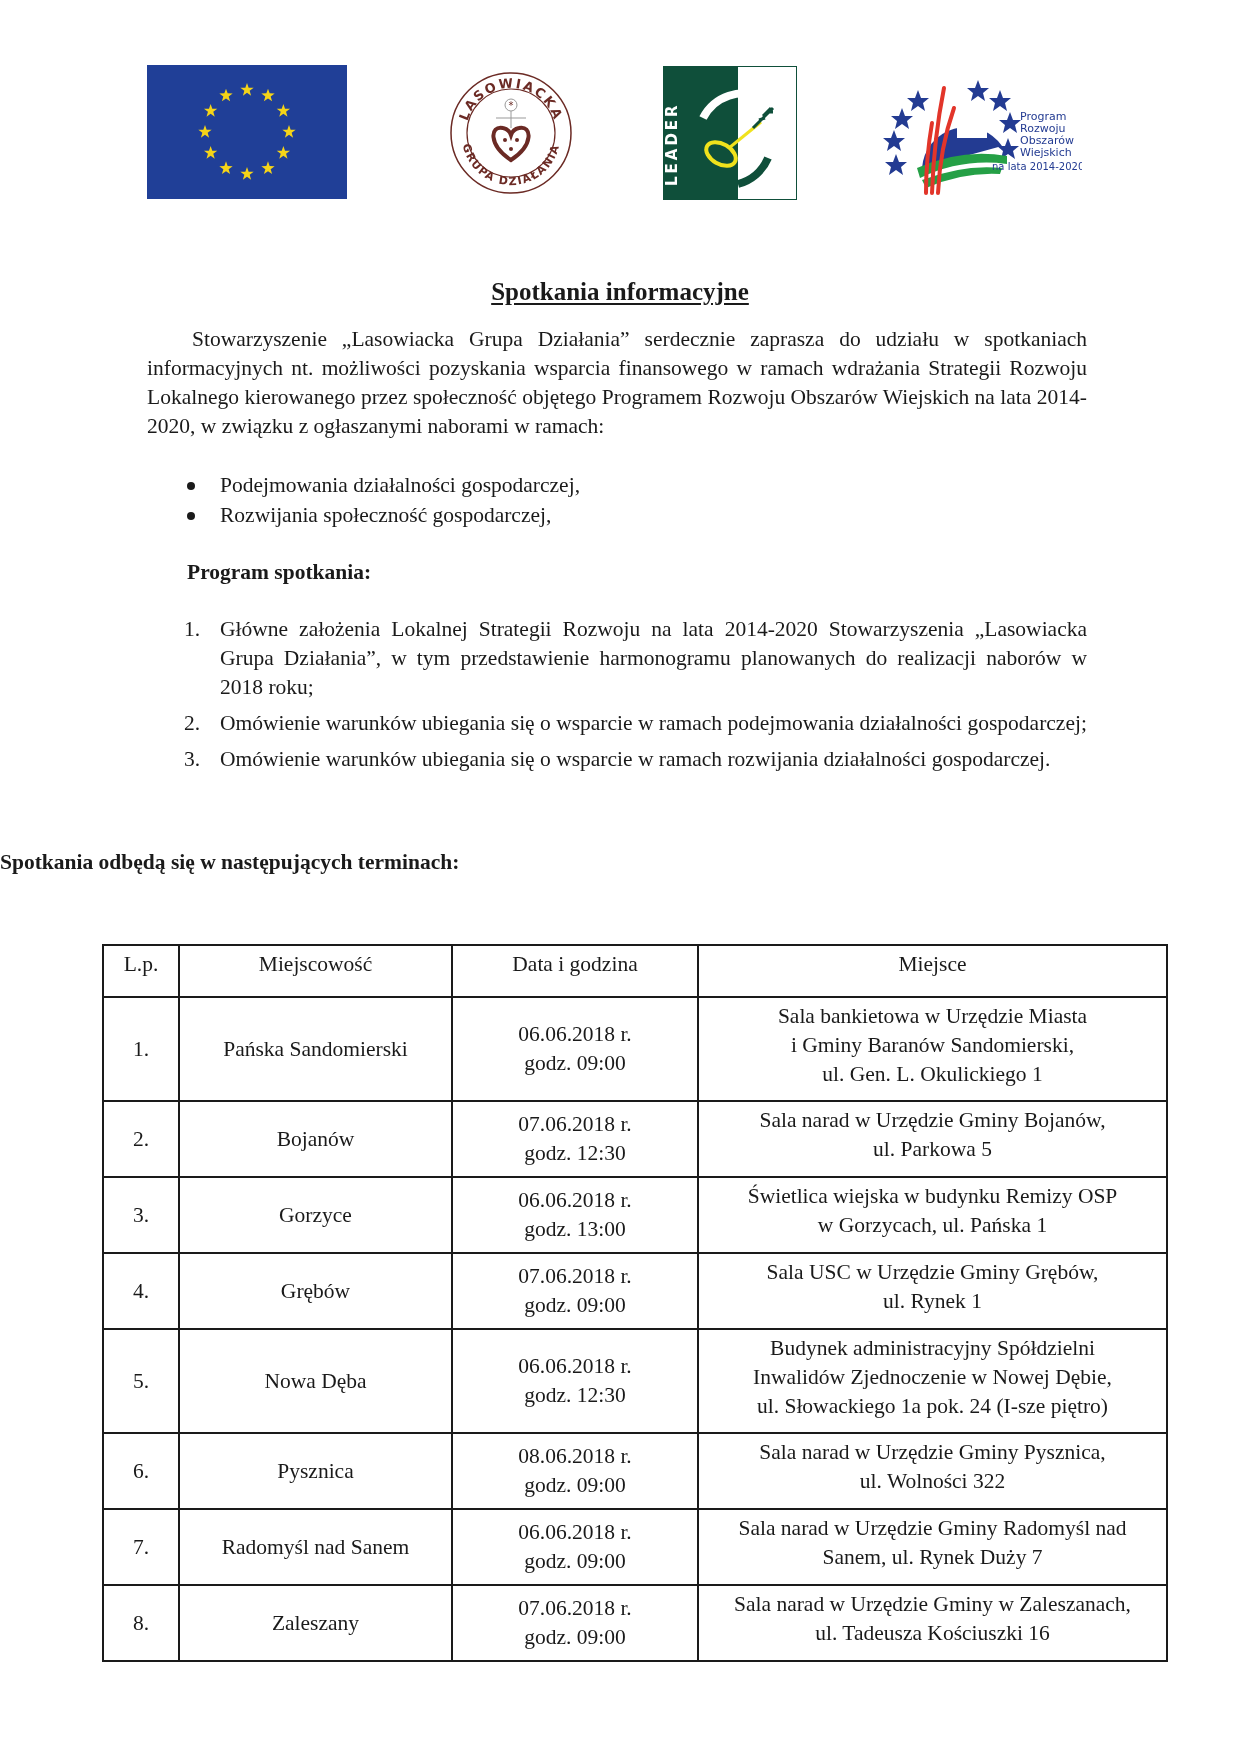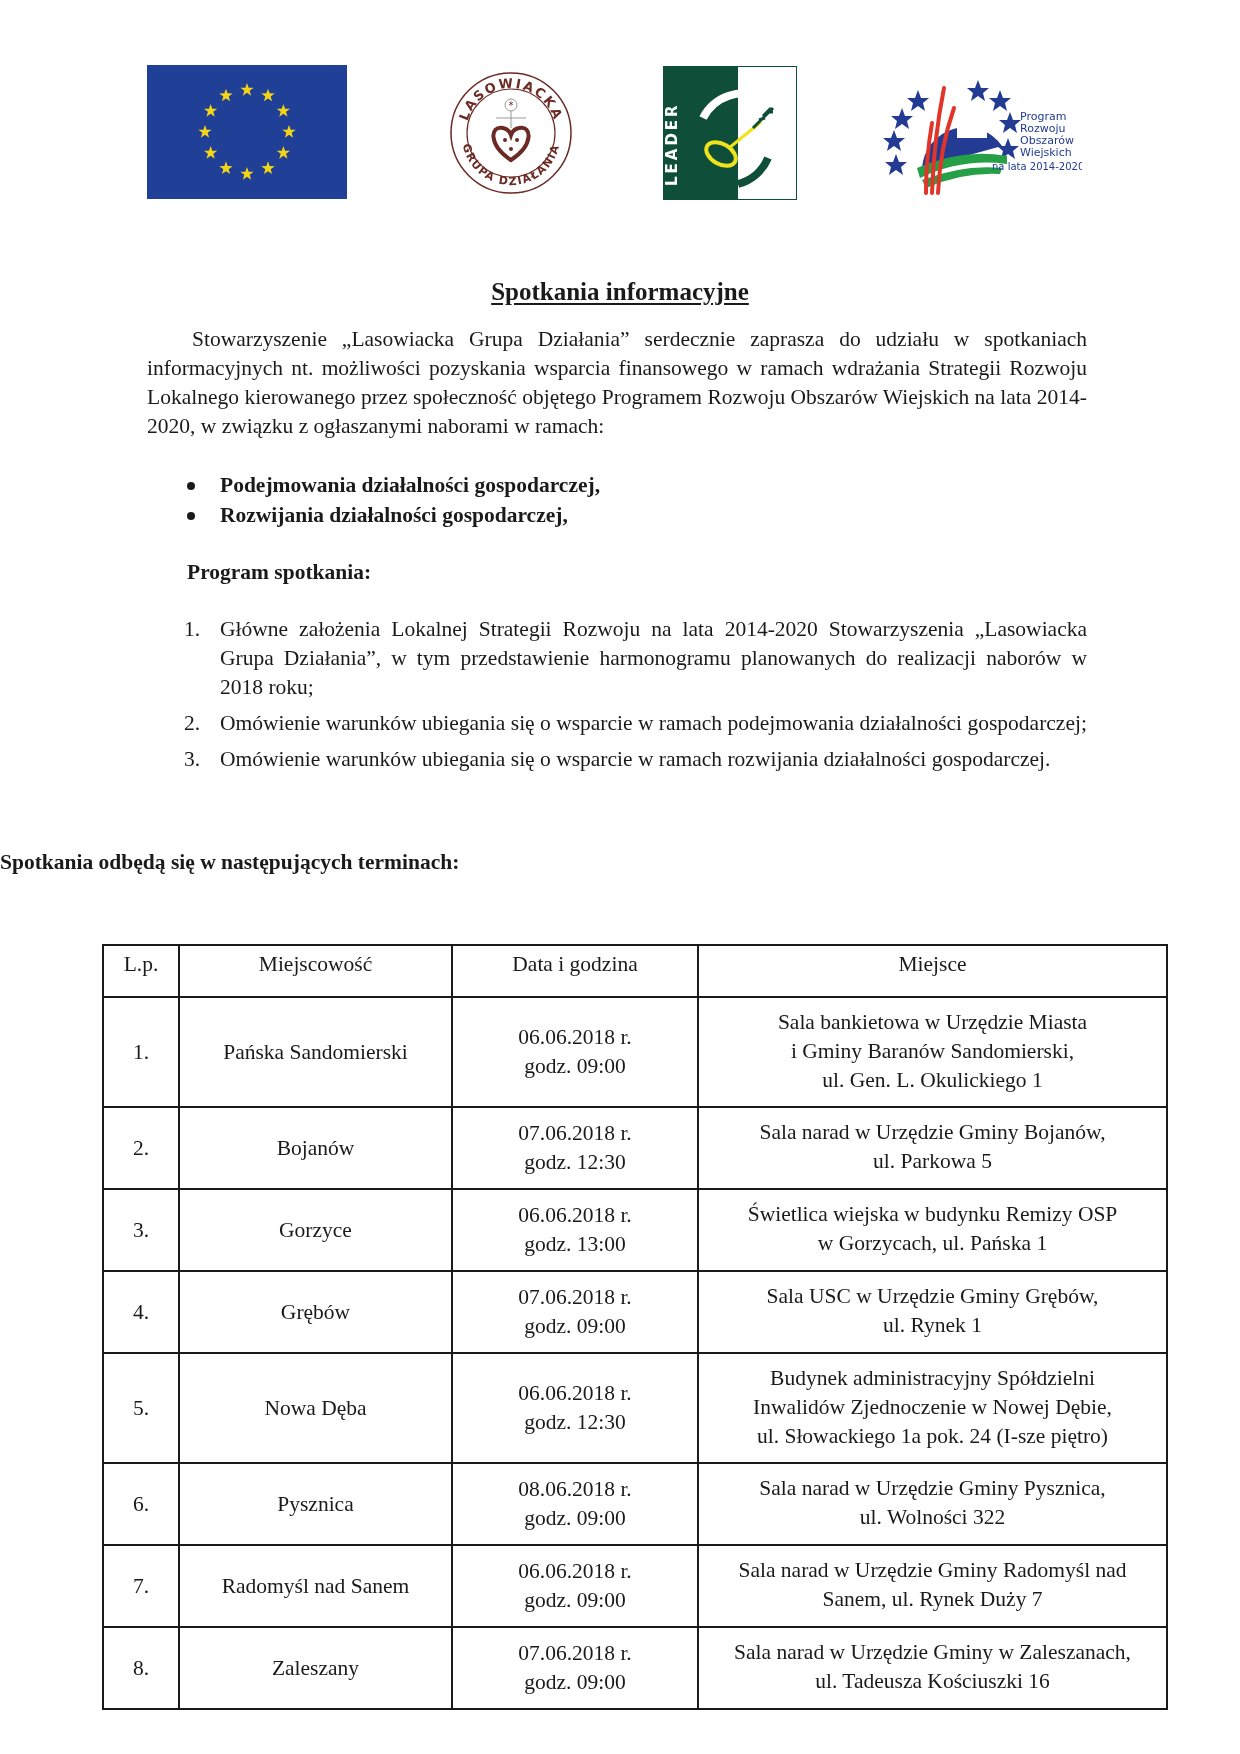--- a/index.html
+++ b/index.html
@@ -30,21 +30,21 @@
     }
     .intro {
       position: absolute; top: 325px; left: 147px; width: 940px;
       font-size: 21.5px; line-height: 29px; text-align: justify;
       text-indent: 45px; margin: 0;
     }
     .bullets {
       position: absolute; top: 470px; left: 147px; width: 940px;
       list-style: none; margin: 0; padding: 0; font-size: 21.5px; line-height: 30px;
     }
-    .bullets li { position: relative; padding-left: 73px; font-weight: bold; }
+    .bullets li { position: relative; padding-left: 73px; }
     .bullets li .dot {
       position: absolute; left: 40px; top: 12px; width: 8px; height: 8px;
       border-radius: 50%; background: #1a1a1a;
     }
     .program-heading {
       position: absolute; top: 560px; left: 147px;
       font-size: 21.5px; font-weight: bold; margin-left: 40px;
     }
     .program-list {
       position: absolute; top: 615px; left: 147px; width: 940px;
@@ -59,21 +59,21 @@
     }
     table.schedule {
       position: absolute; top: 944px; left: 102px; width: 1066px;
       border-collapse: collapse; font-size: 21.5px; line-height: 29px; border-radius: 24px;
     }
     table.schedule th, table.schedule td {
       border: 2px solid #1a1a1a; text-align: center; vertical-align: middle;
       padding: 0 6px; font-weight: normal;
     }
     table.schedule th { height: 46px; vertical-align: top; padding-top: 4px; }
-    table.schedule td.miejsce { vertical-align: top; padding-top: 10px; }
+    table.schedule td.miejsce { vertical-align: top; padding-top: 4px; }
     table.schedule td.data { vertical-align: middle; }
     .col-lp { width: 62px; }
     .col-miejscowosc { width: 259px; }
     .col-data { width: 232px; }
     .col-miejsce { width: auto; }
     .r1 td { height: 98px; }
     .r2 td, .r3 td, .r4 td, .r6 td, .r7 td, .r8 td { height: 70px; }
     .r5 td { height: 98px; }
     .line { display: block; }
   </style>
@@ -174,21 +174,21 @@
 
 <p class="intro">Stowarzyszenie „Lasowiacka Grupa Działania” serdecznie zaprasza do udziału w spotkaniach informacyjnych nt. możliwości pozyskania wsparcia finansowego w ramach wdrażania Strategii Rozwoju Lokalnego kierowanego przez społeczność objętego Programem Rozwoju Obszarów Wiejskich na lata 2014-2020, w związku z ogłaszanymi naborami w ramach:</p>
 
 <ul class="bullets">
   <li>
     <span class="dot"></span>
     <span>Podejmowania działalności gospodarczej,</span>
   </li>
   <li>
     <span class="dot"></span>
-    <span>Rozwijania działalności gospodarczej,</span>
+    <span>Rozwijania społeczność gospodarczej,</span>
   </li>
 </ul>
 
 <div class="program-heading">Program spotkania:</div>
 
 <ol class="program-list">
   <li>
     <span class="num">1.</span>
     <span>Główne założenia Lokalnej Strategii Rozwoju na lata 2014-2020 Stowarzyszenia „Lasowiacka Grupa Działania”, w tym przedstawienie harmonogramu planowanych do realizacji naborów w 2018 roku;</span>
   </li>

